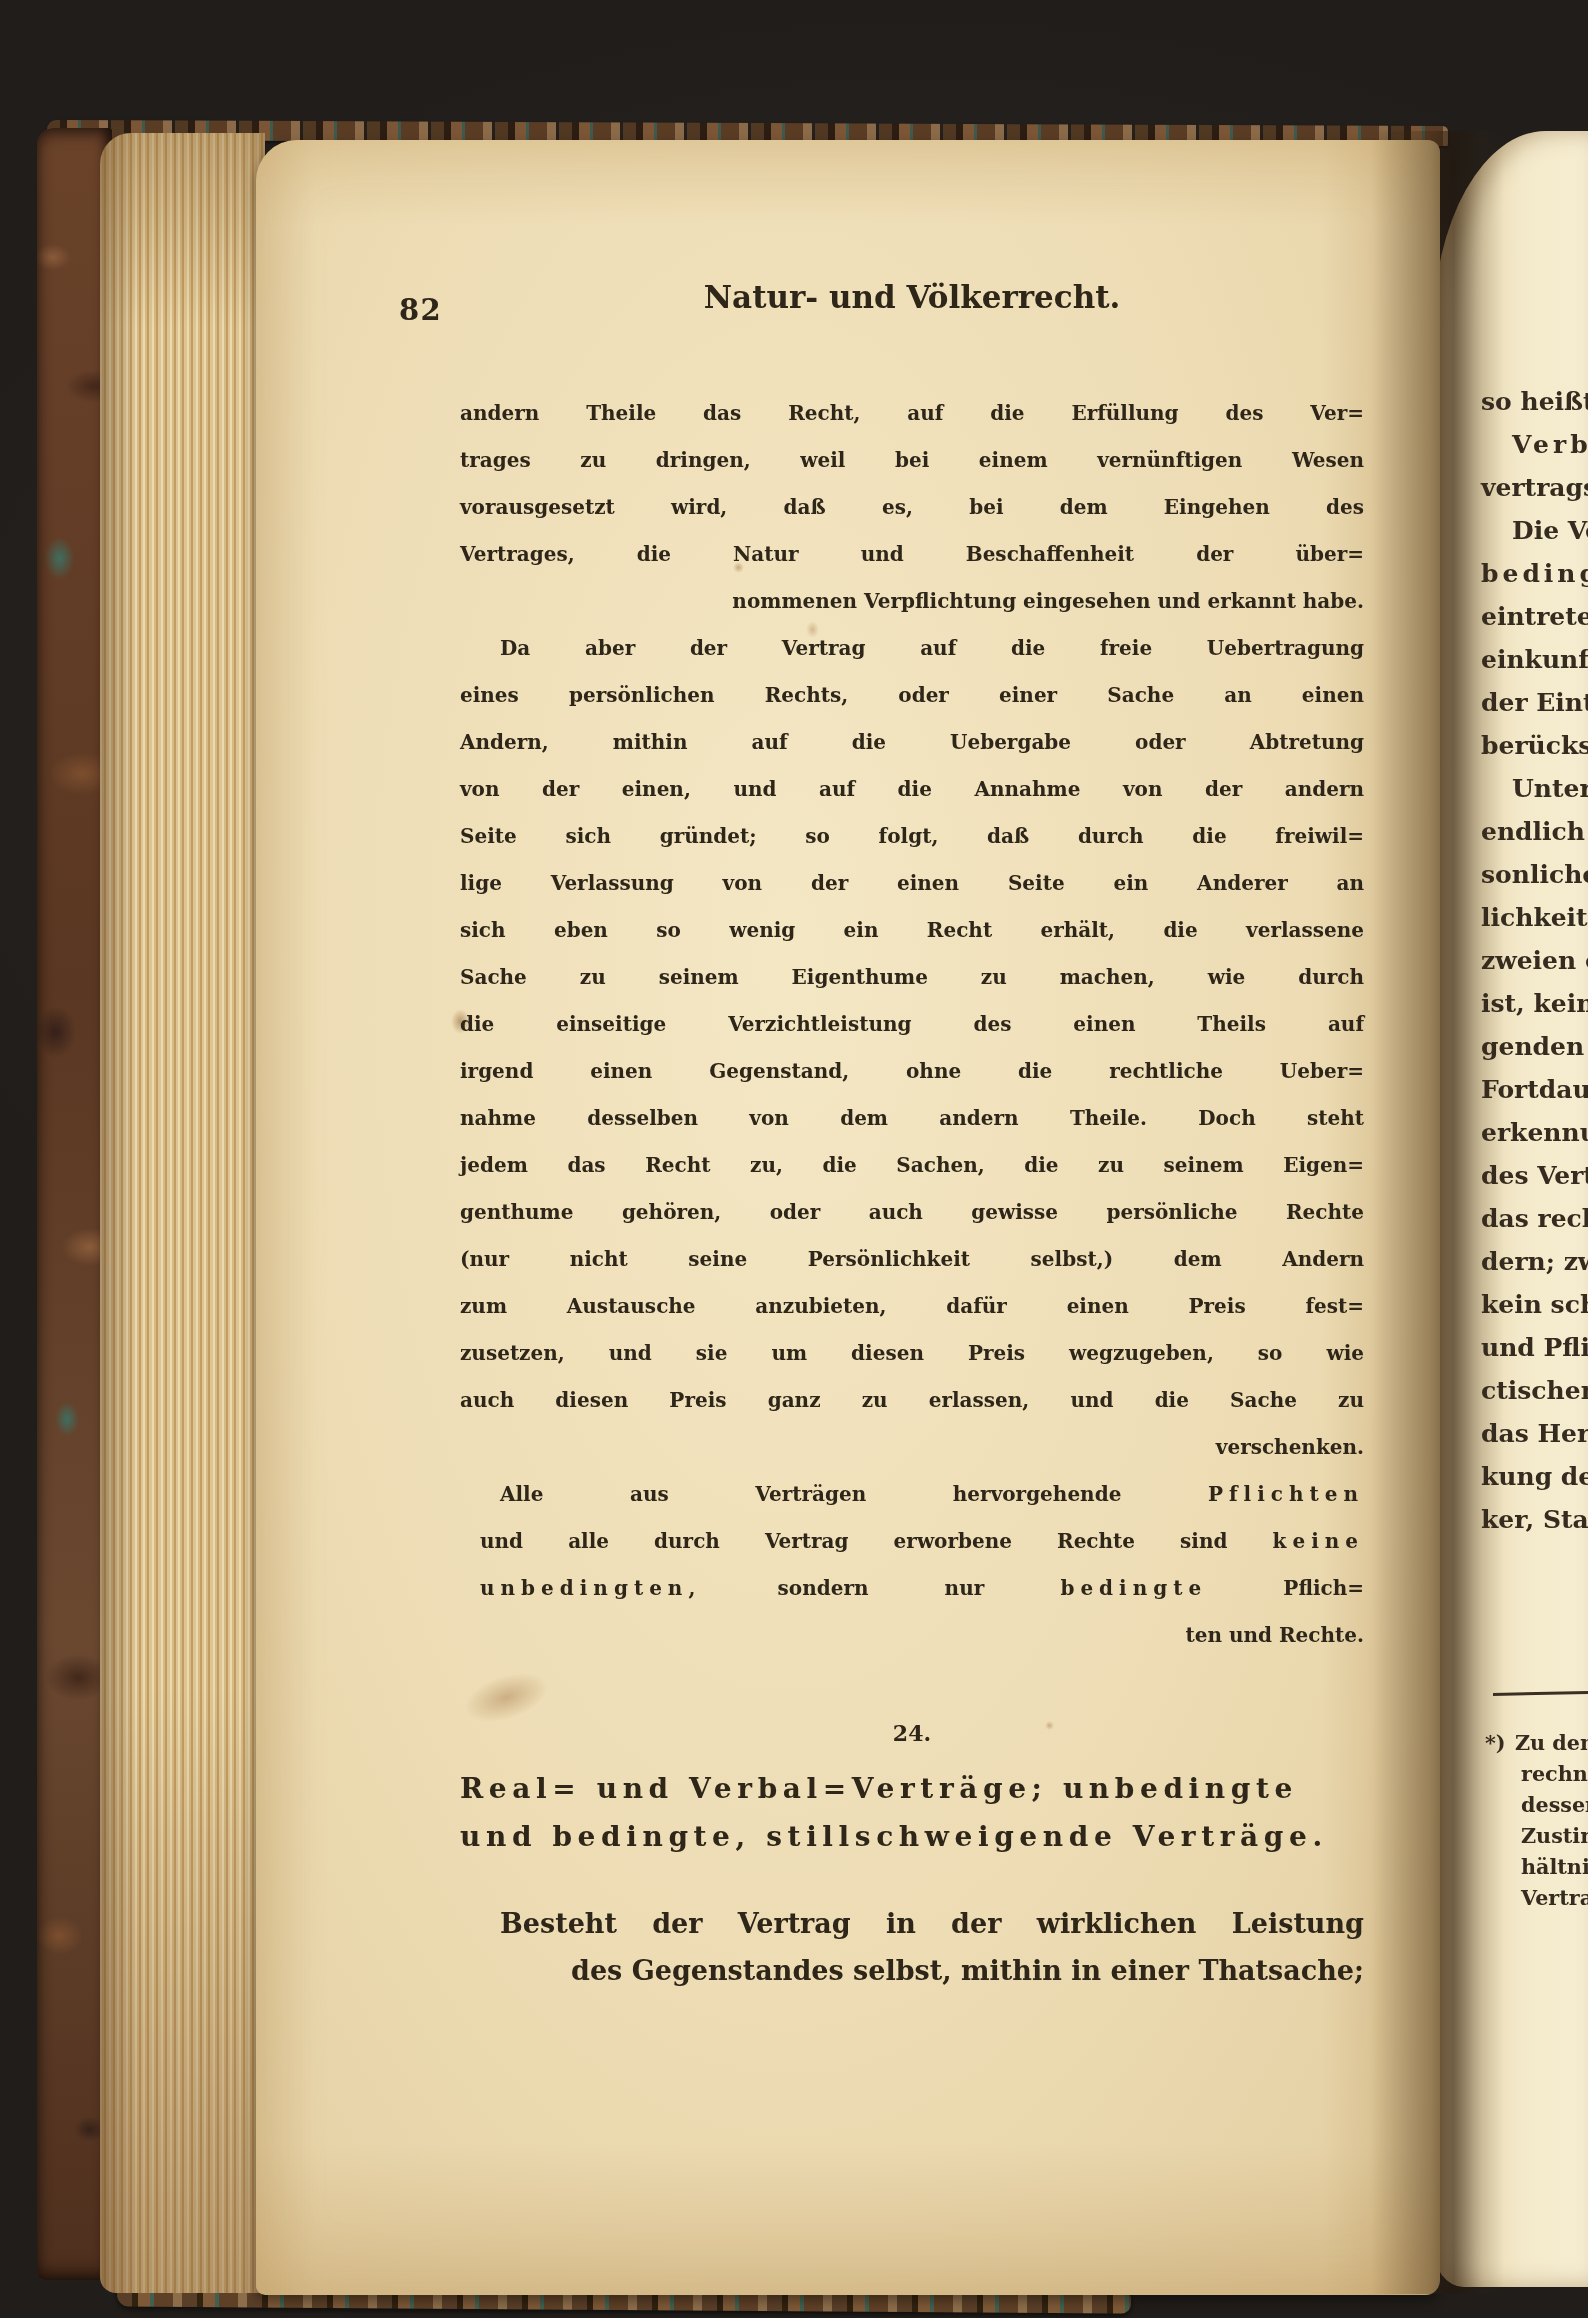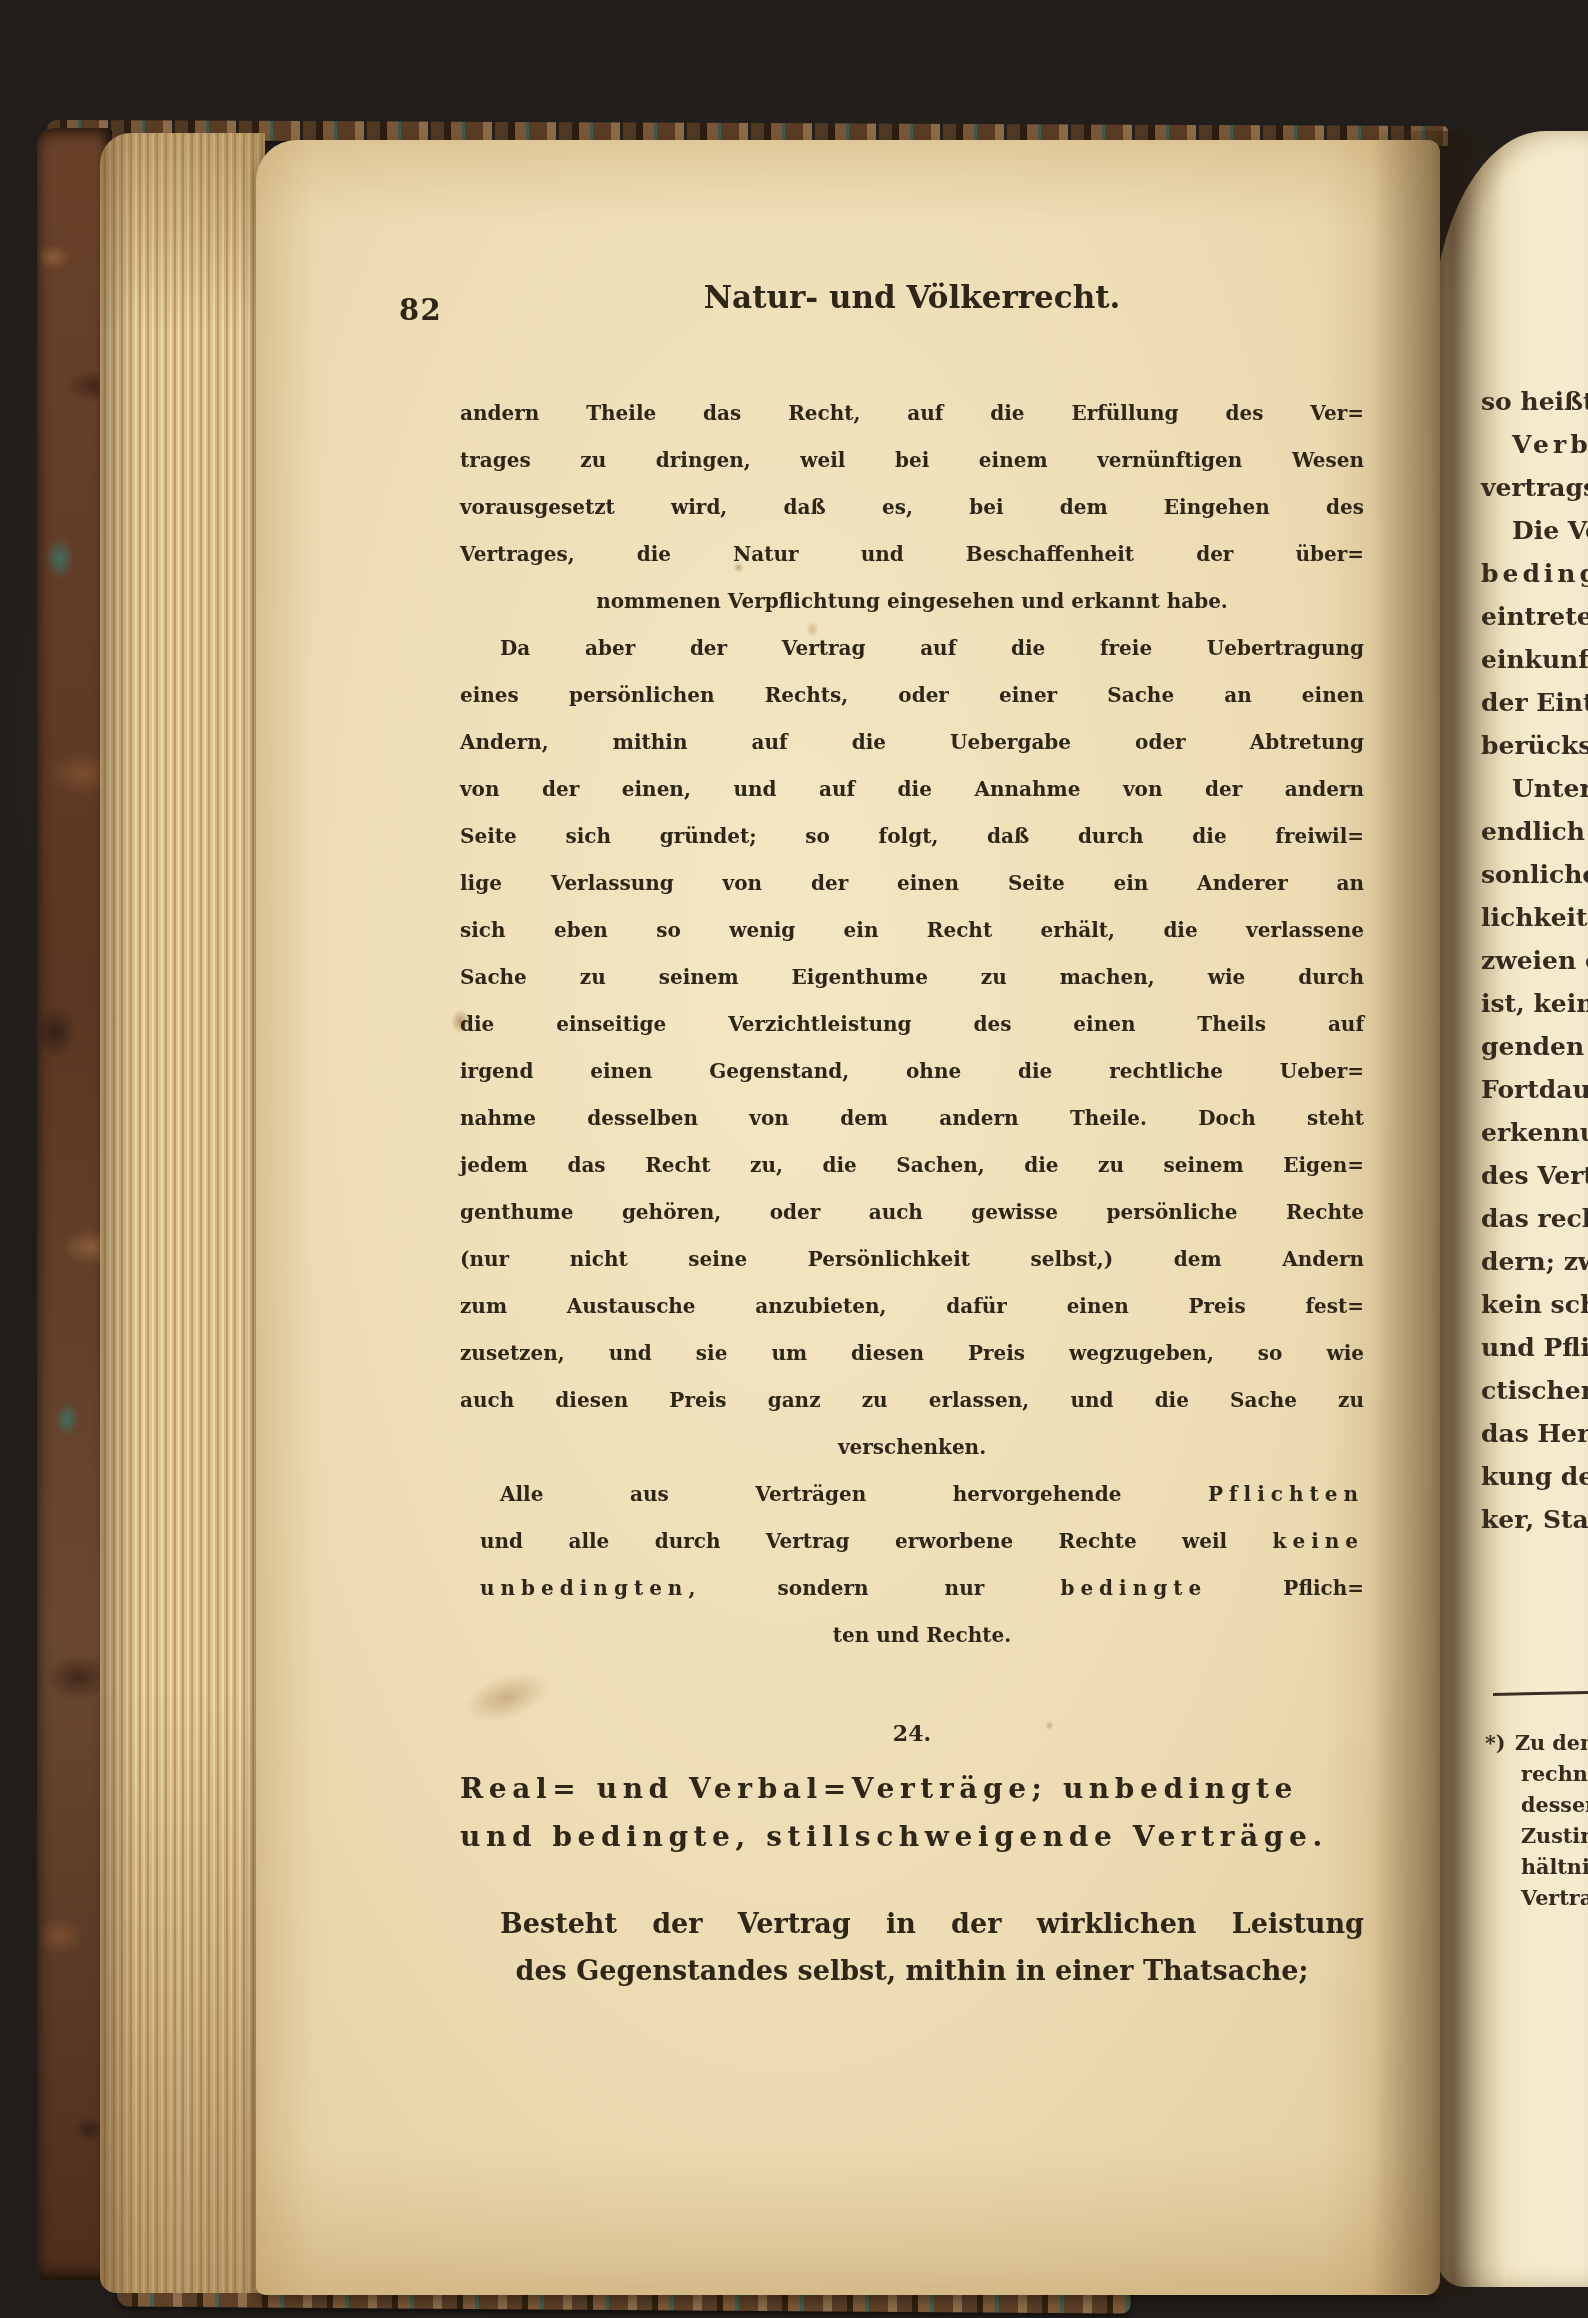--- a/index.html
+++ b/index.html
@@ -93,21 +93,21 @@
     letter-spacing:1.3px;
   }
   .running-head{
     position:absolute; left:460px; top:276px; width:904px; text-align:center;
     font-size:31px; line-height:43px;
   }
   .body-lines{
     position:absolute; left:460px; top:390px; width:904px;
     font-size:20px; line-height:47px;
   }
-  .body-lines .line, .para2 .line{height:47px; overflow:visible; text-align:center;}
+  .body-lines .line, .para2 .line{height:47px; overflow:visible; text-align:right;}
   .line.just{text-align:justify; text-align-last:justify;}
   .line.indent{text-indent:40px;}
   .line.block{margin-left:20px; width:884px;}
   .sp{letter-spacing:.30em;}
   .section-number{
     position:absolute; left:460px; top:1712px; width:904px; text-align:center;
     font-size:22px; line-height:43px;
   }
   .subtitle{
     position:absolute; left:460px; top:1765px; width:904px;
@@ -175,21 +175,21 @@
       <div class="line just"><span>irgend einen Gegenstand, ohne die rechtliche Ueber=</span></div>
       <div class="line just"><span>nahme desselben von dem andern Theile.  Doch steht</span></div>
       <div class="line just"><span>jedem das Recht zu, die Sachen, die zu seinem Eigen=</span></div>
       <div class="line just"><span>genthume gehören, oder auch gewisse persönliche Rechte</span></div>
       <div class="line just"><span>(nur nicht seine Persönlichkeit selbst,) dem Andern</span></div>
       <div class="line just"><span>zum Austausche anzubieten, dafür einen Preis fest=</span></div>
       <div class="line just"><span>zusetzen, und sie um diesen Preis wegzugeben, so wie</span></div>
       <div class="line just"><span>auch diesen Preis ganz zu erlassen, und die Sache zu</span></div>
       <div class="line"><span>verschenken.</span></div>
       <div class="line just indent"><span>Alle aus Verträgen hervorgehende </span><span class="sp">Pflichten</span></div>
-      <div class="line just block"><span>und alle durch Vertrag erworbene Rechte weil </span><span class="sp">keine</span></div>
+      <div class="line just block"><span>und alle durch Vertrag erworbene Rechte sind </span><span class="sp">keine</span></div>
       <div class="line just block"><span class="sp">unbedingten,</span><span> sondern nur </span><span class="sp">bedingte</span><span> Pflich=</span></div>
       <div class="line block"><span>ten und Rechte.</span></div>
     </div>
 
   <div class="section-number ink">24.</div>
   <div class="subtitle ink" id="subtitle">
       <div class="line">Real= und Verbal=Verträge; unbedingte</div>
       <div class="line">und bedingte, stillschweigende Verträge.</div>
     </div>
   <div class="para2 ink" id="para2">

